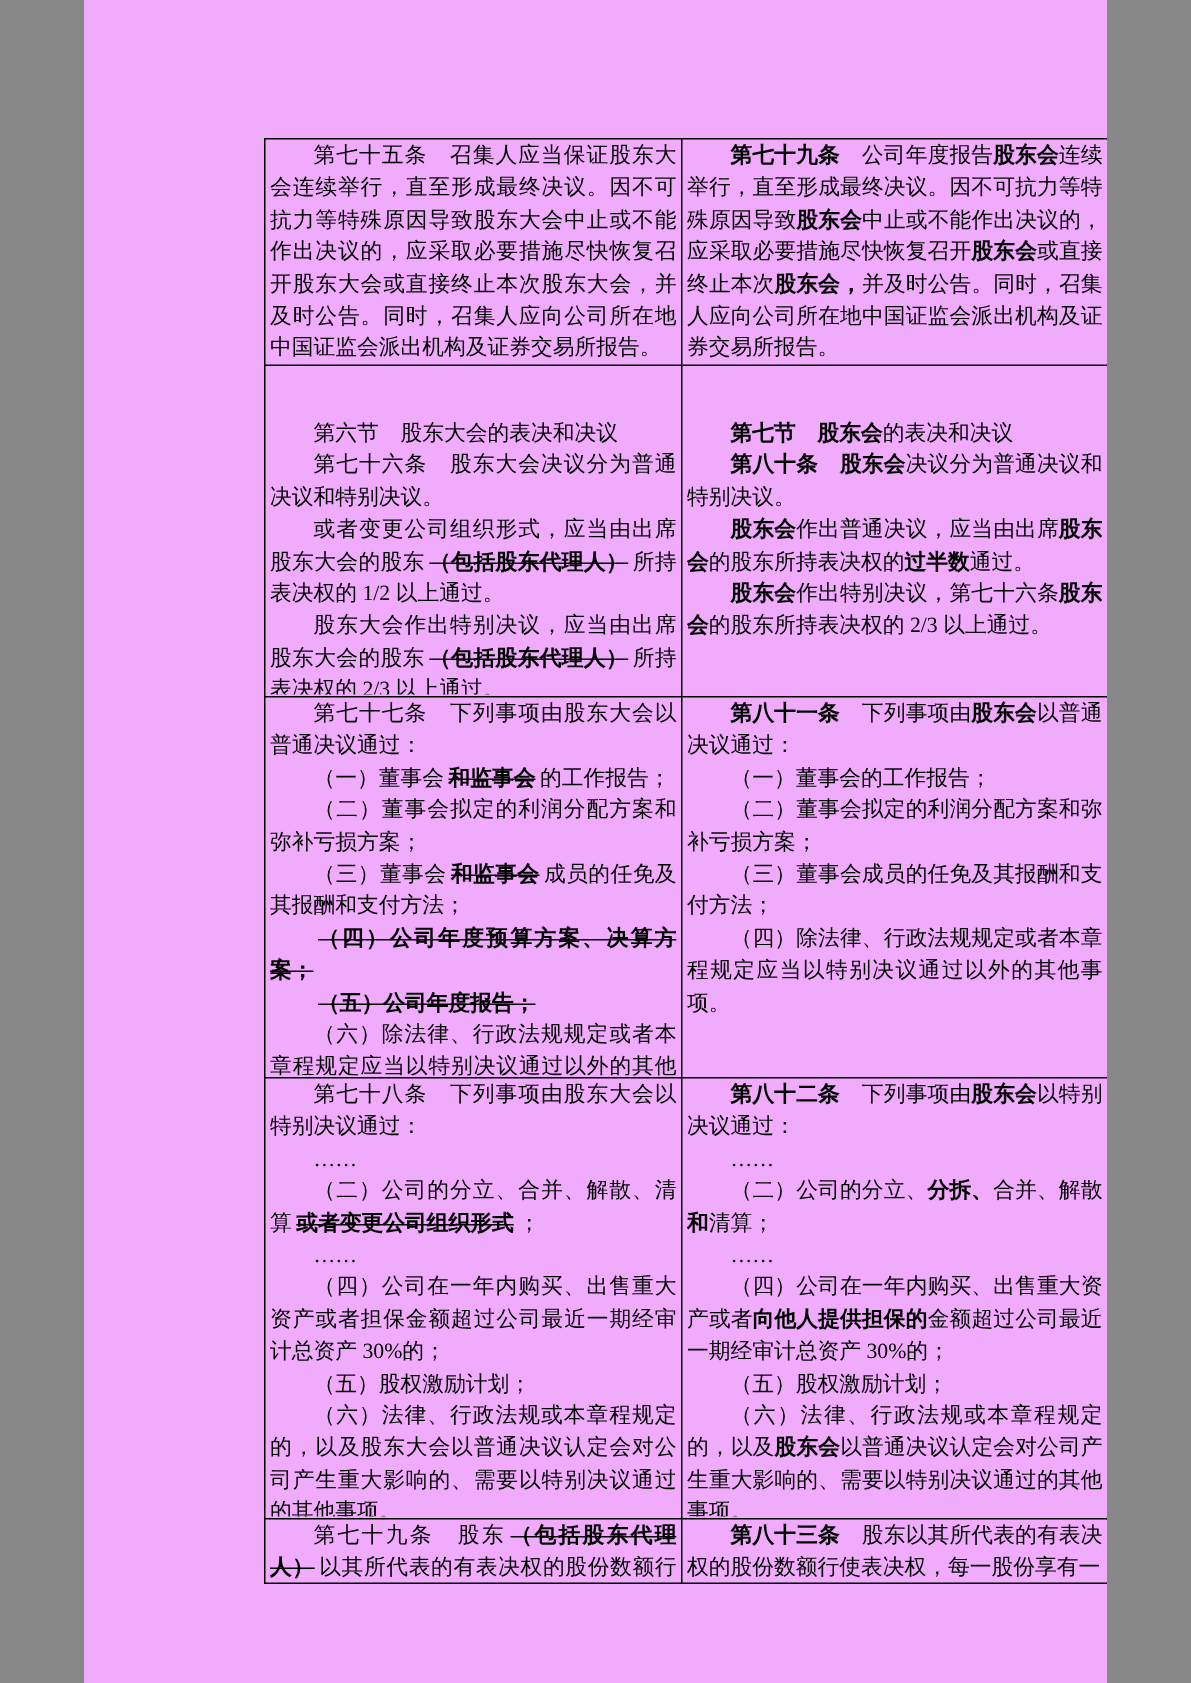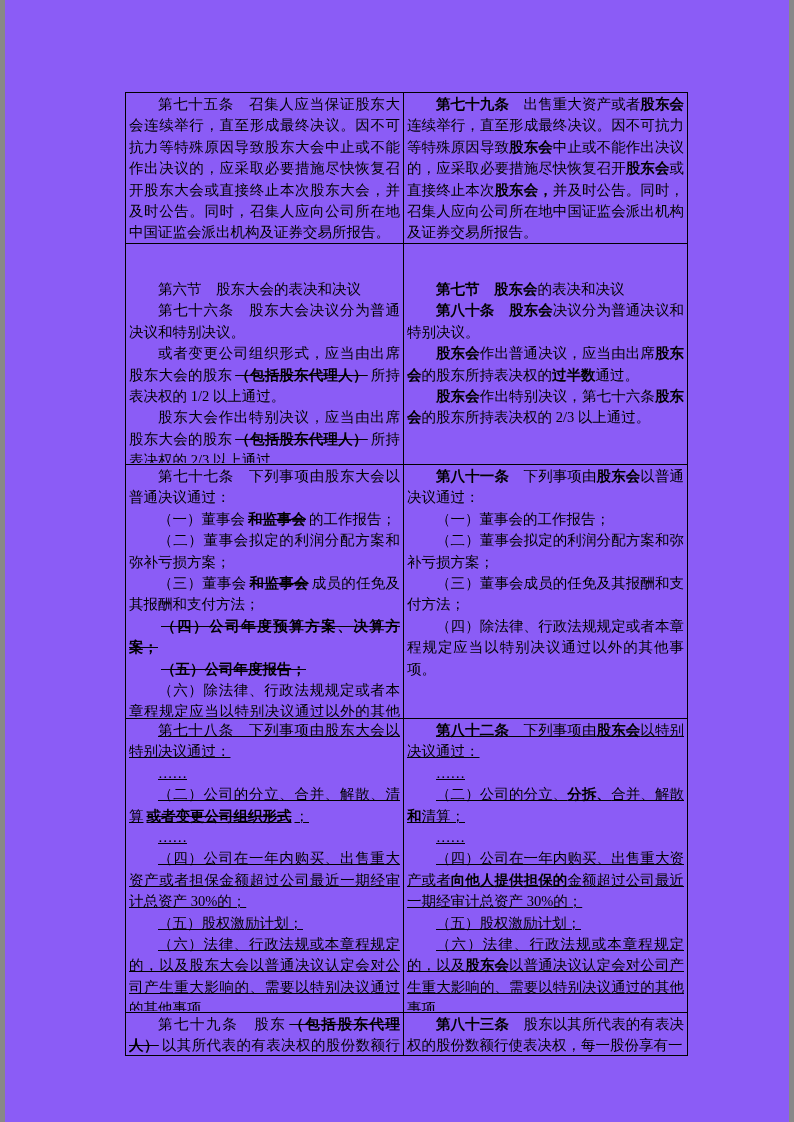--- a/index.html
+++ b/index.html
@@ -1,38 +1,38 @@
 <!DOCTYPE html>
 <html><head>
 <meta charset="utf-8">
 <style>
   * { margin:0; padding:0; box-sizing:border-box; }
   html,body { background:#888; }
   body { font-family:"Liberation Serif","DejaVu Serif",serif; color:#000; }
   .page {
-    position:relative; width:784px; height:1122px; margin:0 auto;
-    background:#8b5cf6; overflow:hidden;
+    position:relative; width:682px; height:1122px; margin:0 auto;
+    background:#f0abfc; overflow:hidden;
   }
   table.cmp {
     position:absolute; left:120px; top:92px; width:562px;
     border-collapse:collapse; table-layout:fixed;
   }
   table.cmp col.c-old { width:278px; }
   table.cmp col.c-new { width:284px; }
   table.cmp td {
     border:1.5px solid #000; vertical-align:top;
     padding:1px 3px 1px 3px;
     font-size:14.5px; line-height:21.4px;
     text-align:justify;
   }
   .cellc { overflow:hidden; }
   tr:nth-child(1) .cellc { height:148px; }
   tr:nth-child(2) .cellc { height:184px;margin-top:34px; }
   tr:nth-child(3) .cellc { height:251px; }
-  tr:nth-child(4) .cellc { height:291px;text-decoration:underline; }
+  tr:nth-child(4) .cellc { height:291px; }
   tr:nth-child(5) .cellc { height:40px; }
   .cellc p { text-indent:2em; margin:0; }
   .b { font-weight:bold; }
   .s { text-decoration:line-through; text-decoration-thickness:1.4px; padding:0 3px; }
 </style>
 </head>
 <body>
 
 <div class="page">
   <table class="cmp">
@@ -42,21 +42,21 @@
     </colgroup>
     <tbody>
         <tr>
           <td>
             <div class="cellc">
               <p><span>第七十五条　召集人应当保证股东大会连续举行，直至形成最终决议。因不可抗力等特殊原因导致股东大会中止或不能作出决议的，应采取必要措施尽快恢复召开股东大会或直接终止本次股东大会，并及时公告。同时，召集人应向公司所在地中国证监会派出机构及证券交易所报告。</span></p>
             </div>
           </td>
           <td>
             <div class="cellc">
-              <p><span class="b">第七十九条</span><span>　出售重大资产或者</span><span class="b">股东会</span><span>连续举行，直至形成最终决议。因不可抗力等特殊原因导致</span><span class="b">股东会</span><span>中止或不能作出决议的，应采取必要措施尽快恢复召开</span><span class="b">股东会</span><span>或直接终止本次</span><span class="b">股东会，</span><span>并及时公告。同时，召集人应向公司所在地中国证监会派出机构及证券交易所报告。</span></p>
+              <p><span class="b">第七十九条</span><span>　公司年度报告</span><span class="b">股东会</span><span>连续举行，直至形成最终决议。因不可抗力等特殊原因导致</span><span class="b">股东会</span><span>中止或不能作出决议的，应采取必要措施尽快恢复召开</span><span class="b">股东会</span><span>或直接终止本次</span><span class="b">股东会，</span><span>并及时公告。同时，召集人应向公司所在地中国证监会派出机构及证券交易所报告。</span></p>
             </div>
           </td>
         </tr>
         <tr>
           <td>
             <div class="cellc">
               <p><span>第六节　股东大会的表决和决议</span></p>
               <p><span>第七十六条　股东大会决议分为普通决议和特别决议。</span></p>
               <p><span>或者变更公司组织形式，应当由出席股东大会的股东</span><span class="b s">（包括股东代理人）</span><span>所持表决权的 1/2 以上通过。</span></p>
               <p><span>股东大会作出特别决议，应当由出席股东大会的股东</span><span class="b s">（包括股东代理人）</span><span>所持表决权的 2/3 以上通过。</span></p>

